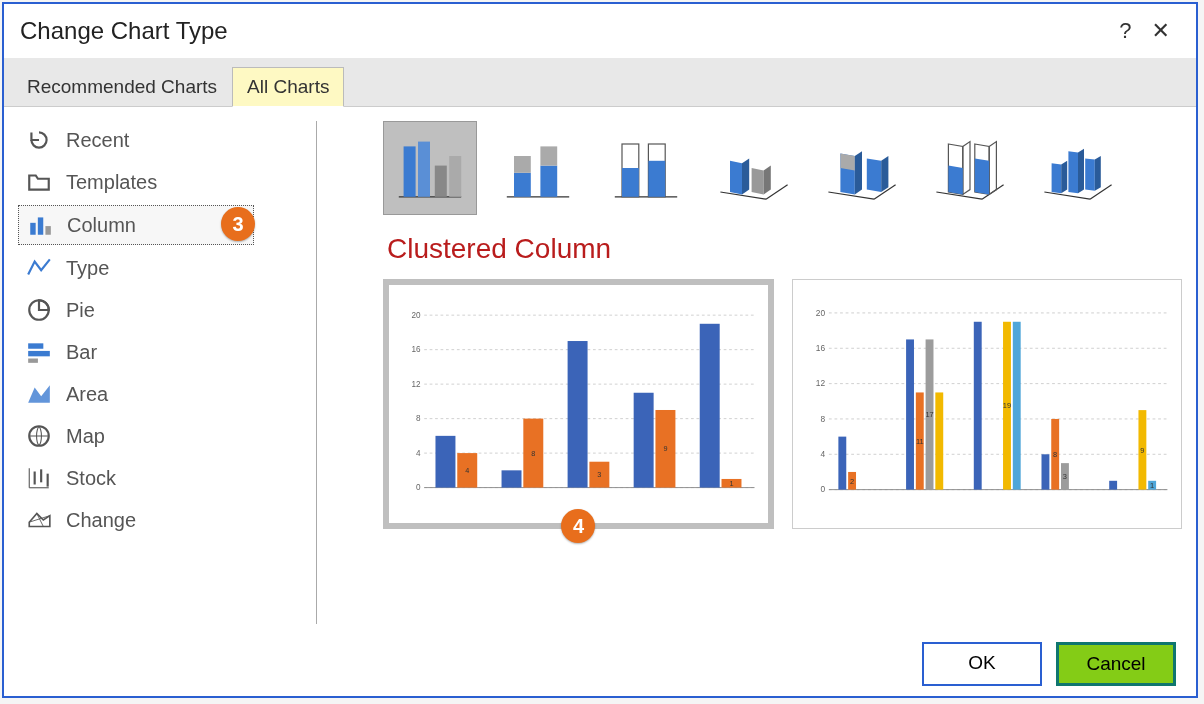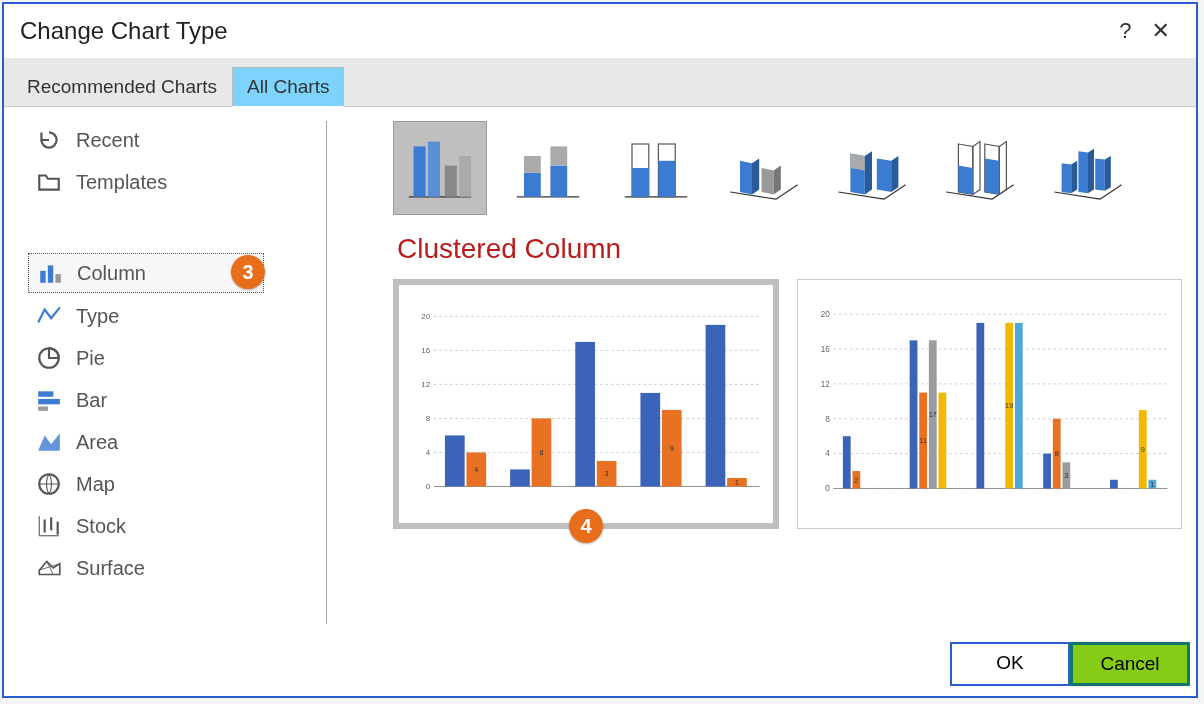--- a/index.html
+++ b/index.html
@@ -43,28 +43,28 @@
     padding: 8px 14px 8px 14px;
     font-size: 19px;
     color: #333;
     border: 1px solid transparent;
     border-bottom: none;
     cursor: pointer;
     position: relative;
     top: 1px;
   }
   .tab.active {
-    background: #7dd3fc;
+    background: #fef9c3;
     border: 1px solid #bbb;
     border-bottom: 1px solid #fff;
   }
   .content {
     flex: 1;
     display: flex;
-    padding: 14px 14px 8px 24px;
+    padding: 14px 14px 8px 14px;
     min-height: 0;
     gap: 48px;
   }
   .sidebar {
     width: 250px;
     display: flex;
     flex-direction: column;
     gap: 4px;
     padding-right: 14px;
   }
@@ -124,21 +124,22 @@
     height: 250px;
     border: 1px solid #ccc;
     position: relative;
     padding: 10px 8px 8px 8px;
   }
   .preview.selected { border: 6px solid #bfbfbf; }
   .preview svg { width: 100%; height: 100%; }
   .buttonbar {
     display: flex;
     justify-content: flex-end;
-    padding: 10px 6px 10px 10px;
+    gap: 14px;
+    padding: 10px 20px 10px 10px;
   }
   .btn {
     min-width: 120px;
     padding: 8px 0;
     font-size: 19px;
     text-align: center;
     cursor: pointer;
     background: #84cc16;
     border: 3px solid #0f766e;
   }
@@ -191,21 +192,21 @@
 
       <div class="side-item">
         <span class="side-icon">
           <svg viewBox="0 0 24 24">
               <path d="M3 6h6l2 3h10v10H3z" fill="none" stroke="#555" stroke-width="2"></path>
             </svg>
         </span>
         <span>Templates</span>
       </div>
 
-      <div class="side-item selected" style="position:relative;margin-top:48px;">
+      <div class="side-item selected" style="position:relative;">
         <span class="side-icon">
           <svg viewBox="0 0 24 24">
             <rect x="3" y="10" width="5" height="11" fill="#3b7bd1"></rect>
             <rect x="10" y="5" width="5" height="16" fill="#3b7bd1"></rect>
             <rect x="17" y="13" width="5" height="8" fill="#999"></rect>
           </svg>
         </span>
         <span>Column</span>
         <span class="callout" style="right:-2px; top:1px;">3</span>
       </div>
@@ -273,21 +274,21 @@
         <span>Stock</span>
       </div>
 
       <div class="side-item">
         <span class="side-icon">
           <svg viewBox="0 0 24 24">
               <path d="M3 14 L10 6 L16 12 L22 8 L22 18 L3 18 Z" fill="none" stroke="#555" stroke-width="1.5"></path>
               <path d="M3 14 L22 8 M10 6 L16 18" stroke="#555" stroke-width="0.8"></path>
             </svg>
         </span>
-        <span>Surface</span>
+        <span>Change</span>
       </div>
 
     </div>
 
     <div class="divider"></div>
 
     <div class="main">
       <div class="subtype-row">
         <div class="subtype selected">
           <svg viewBox="0 0 60 60">

